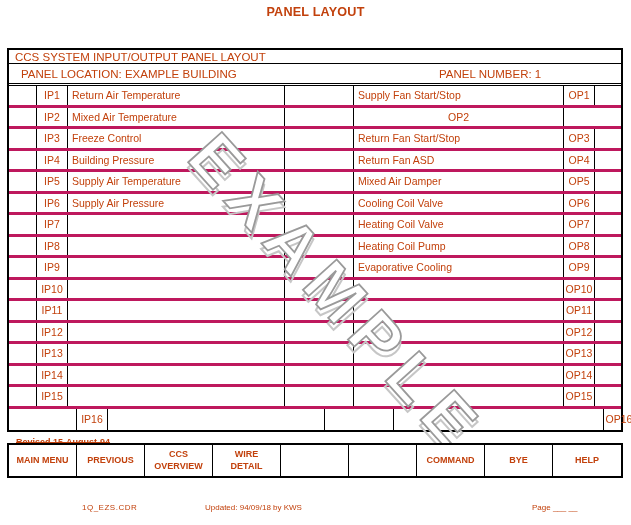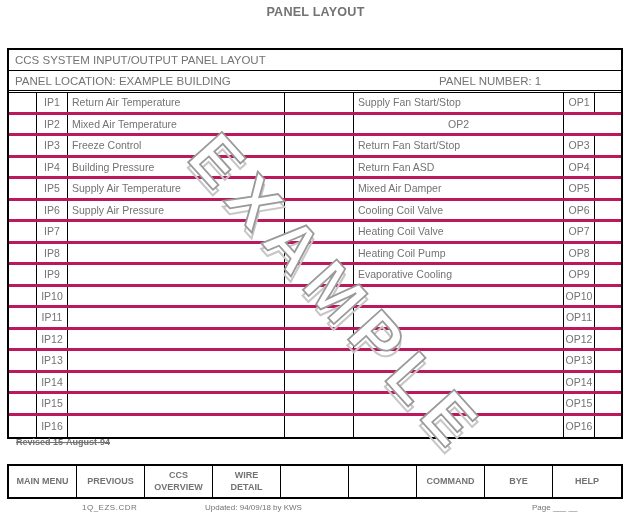--- a/index.html
+++ b/index.html
@@ -1,43 +1,43 @@
 <!DOCTYPE html>
 <html><head>
 <meta charset="utf-8">
 <style>
   html,body{margin:0;padding:0;background:#fff;}
   .page{
     position:relative;width:631px;height:525px;background:#fff;
-    font-family:"Liberation Sans",sans-serif;color:#737373;overflow:hidden;
+    font-family:"Liberation Sans",sans-serif;color:#c2410c;overflow:hidden;
   }
   .title{
     position:absolute;top:4px;left:0;width:100%;text-align:center;
     font-size:13px;font-weight:bold;letter-spacing:0.2px;
     transform:scaleX(0.97);
   }
   
   .panel-table{
     position:absolute;left:7px;top:48px;width:616px;
     border:2px solid #000;box-sizing:border-box;background:transparent;z-index:1;
   }
   .hdr1{
-    height:21px;border-bottom:1px solid #000;box-sizing:border-box;
+    height:14px;border-bottom:1px solid #000;box-sizing:border-box;
     display:flex;align-items:center;padding-left:6px;font-size:11.5px;
   }
   .hdr2{
     position:relative;height:22px;border-bottom:3px double #000;box-sizing:border-box;
-    display:flex;align-items:center;padding-left:6px;font-size:11.5px;text-align:center;
+    display:flex;align-items:center;padding-left:12px;font-size:11.5px;text-align:center;
   }
   .hdr2 .panel-number{position:absolute;left:430px;top:0;height:19px;display:flex;align-items:center;}
   .io-row{
     display:grid;grid-template-columns:28px 31px 217px 69px 210px 31px 26px;
     height:21.5px;box-sizing:border-box;border-bottom:3px solid #be185d;
   }
-  .io-row:last-child{border-bottom:none;}
+  .io-row:last-child{border-bottom:none;padding-left:40px;}
   .io-row > div{
     box-sizing:border-box;border-right:1px solid #000;
     display:flex;align-items:center;font-size:10.5px;overflow:hidden;white-space:nowrap;
   }
   .io-row > div:last-child{border-right:none;}
   .c-tag{justify-content:center;padding:0 1px;}
   .c-desc{padding-left:4px;}
   
   .watermark{position:absolute;left:0;top:0;z-index:5;pointer-events:none;}
   .wm-text{
@@ -46,21 +46,21 @@
   }
   .wm-shadow{fill:none;stroke-width:2px;}
   .wm-main{fill:#ffffff;stroke-width:1.8px;}
   
   .revision{
     position:absolute;left:16px;top:437px;font-size:9px;font-weight:bold;
     text-decoration:line-through;z-index:6;
   }
   
   .toolbar{
-    position:absolute;left:7px;top:464px;width:616px;height:35px;
+    position:absolute;left:7px;top:443px;width:616px;height:35px;
     border:2px solid #000;box-sizing:border-box;background:#fff;z-index:10;
     display:grid;grid-template-columns:repeat(9,1fr);
   }
   .tb-cell{
     box-sizing:border-box;border-right:1px solid #000;
     display:flex;align-items:center;justify-content:center;text-align:center;
     font-size:9px;font-weight:bold;line-height:1.25;white-space:pre-line;
     cursor:default;background:#fff;
   }
   .tb-cell:last-child{border-right:none;}

